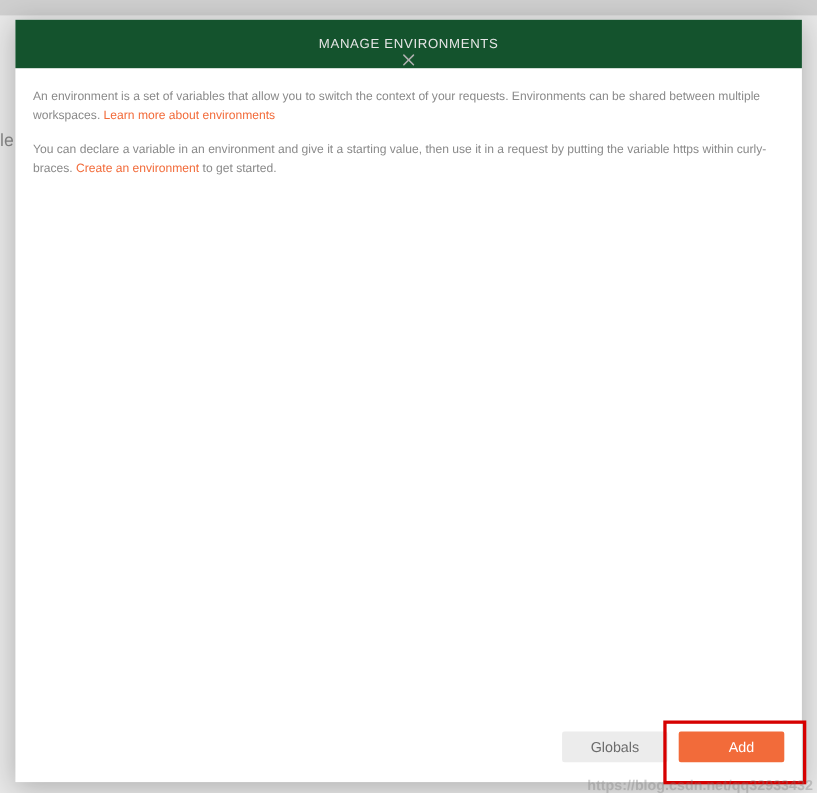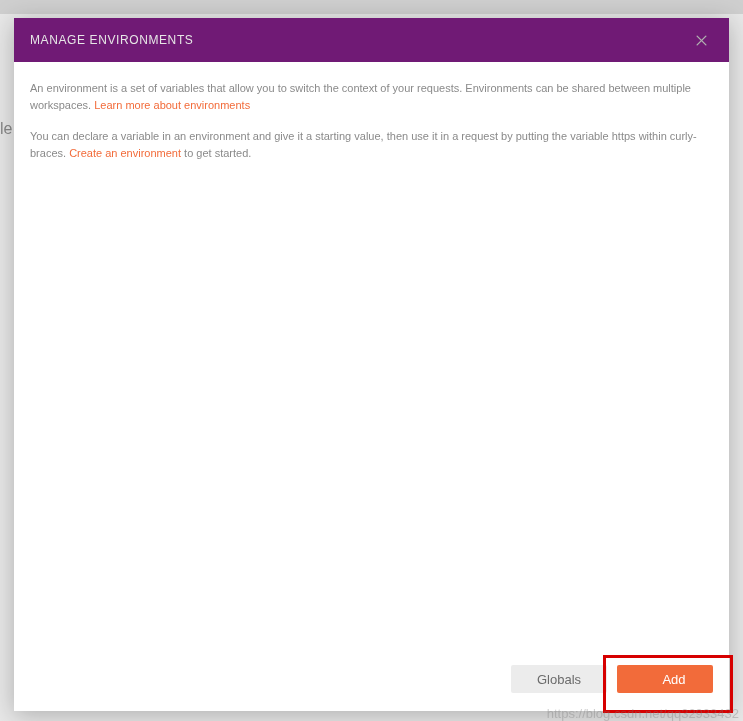--- a/index.html
+++ b/index.html
@@ -40,27 +40,28 @@
       top: 18px;
       left: 14px;
       right: 14px;
       bottom: 10px;
       background: #ffffff;
       box-shadow: 0 4px 24px rgba(0,0,0,0.25);
       display: flex;
       flex-direction: column;
     }
     .modal-header {
-      background: #701a75;
+      background: #14532d;
       color: #e6e6e6;
       height: 44px;
       display: flex;
       align-items: center;
       justify-content: space-between;
       padding: 15px 16px;
+      flex-direction: column;
     }
     .modal-title {
       font-size: 12px;
       letter-spacing: 0.6px;
       font-weight: 500;
     }
     .close-btn {
       background: none;
       border: none;
       cursor: pointer;
@@ -125,20 +126,21 @@
       height: 58px;
       pointer-events: none;
     }
     .watermark {
       position: absolute;
       right: 4px;
       bottom: 0px;
       color: rgba(120,120,120,0.35);
       font-size: 13px;
       font-family: Arial, sans-serif;
+      font-weight: bold;
     }
   </style>
 </head>
 <body>
 
 <div class="backdrop">
   <div class="backdrop-top"></div>
   <span class="backdrop-text">le</span>
 </div>
 

